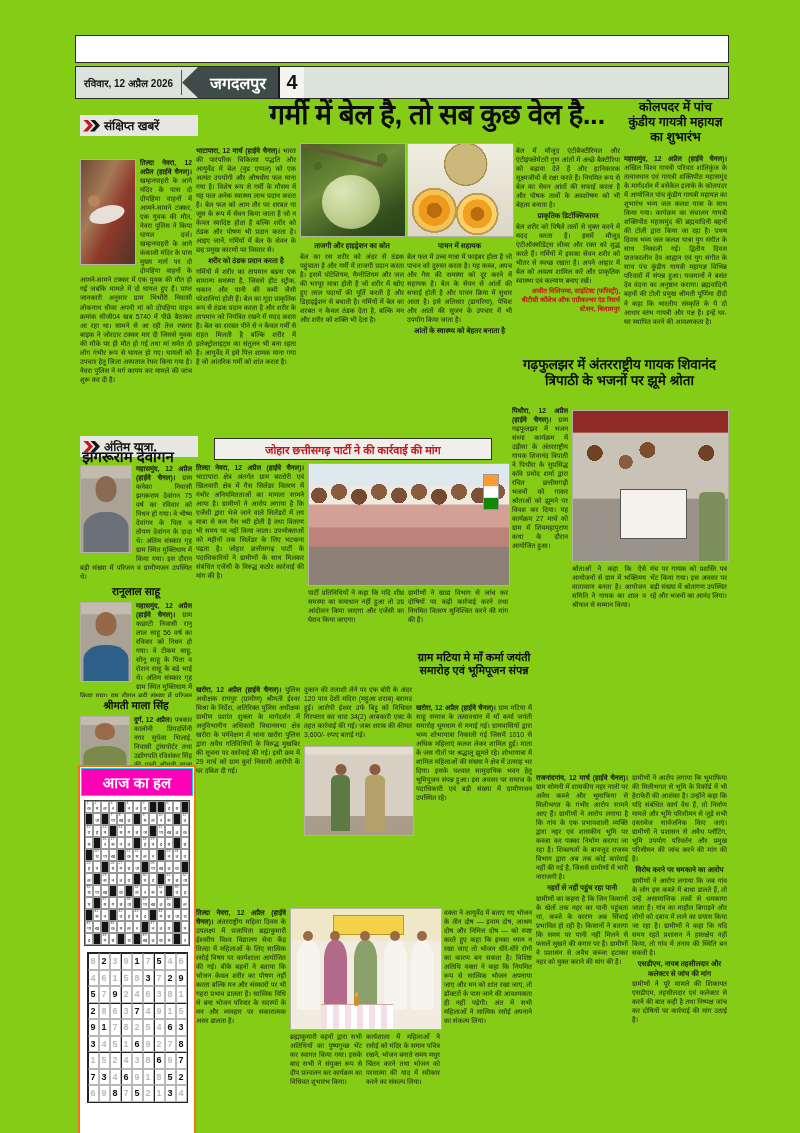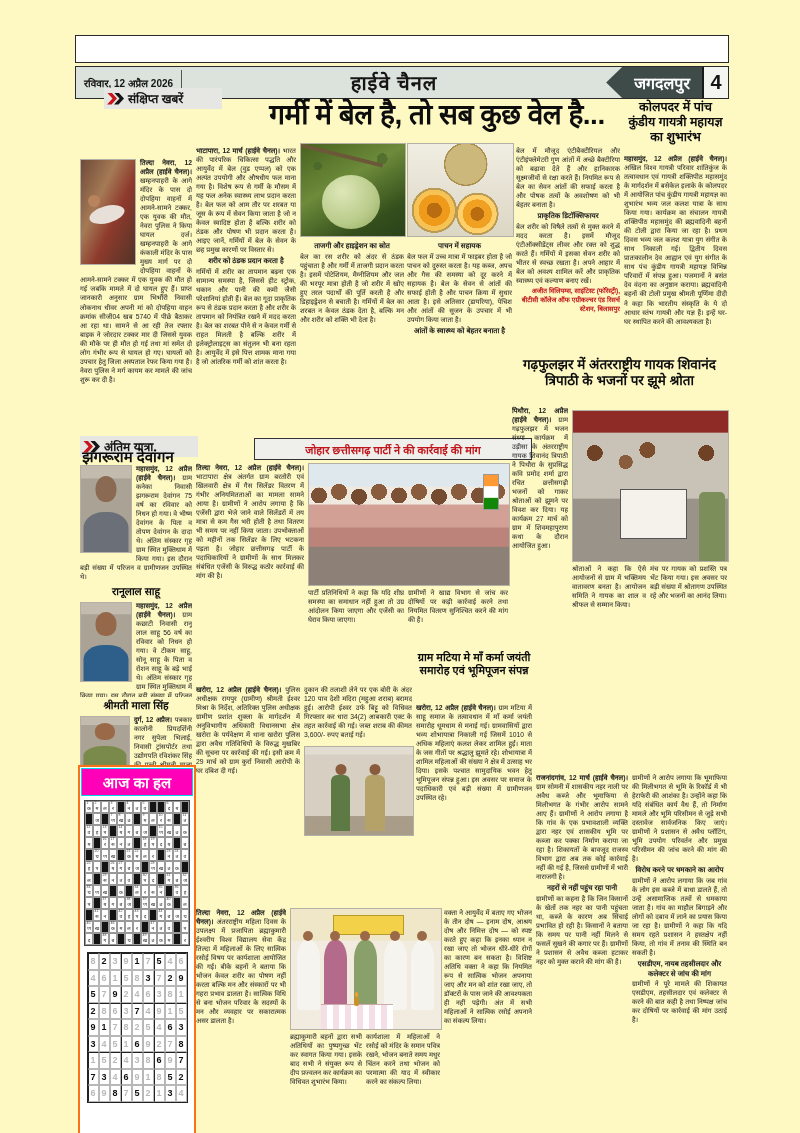--- a/index.html
+++ b/index.html
@@ -1,16 +1,16 @@
 <!DOCTYPE html>
 <html><head>
 <meta charset="utf-8">
 <style>
   html,body{margin:0;padding:0;background:#ffffff;}
-  #paper{position:relative;width:800px;height:1133px;background:#fef9c3;overflow:hidden;
+  #paper{position:relative;width:800px;height:1133px;background:#84cc16;overflow:hidden;
          font-family:"Liberation Sans","DejaVu Sans",sans-serif;color:#151515;}
   
   .topstrip{position:absolute;left:75px;top:35px;width:652px;height:26px;background:#fff;border:1px solid #2a2a2a;}
   .masthead{position:absolute;left:75px;top:66px;width:652px;height:31px;background:#dce3dc;border:1px solid #2a2a2a;
             display:flex;align-items:stretch;}
   .mh-date{display:flex;align-items:center;padding:0 8px;font-size:10px;font-weight:bold;white-space:nowrap;}
   .mh-sep{width:1px;background:#555;margin:3px 0;}
   .mh-title{flex:1;display:flex;align-items:center;justify-content:center;font-size:20px;font-weight:bold;letter-spacing:1px;}
   .mh-arrow{width:16px;background:#3e4b49;clip-path:polygon(100% 0,100% 100%,0 50%);}
   .mh-city{background:#3e4b49;color:#fff;display:flex;align-items:center;padding:0 12px;font-size:16px;font-weight:bold;}
@@ -103,27 +103,26 @@
 </style>
 </head>
 <body>
 
 <div id="paper">
 
   <div class="topstrip"></div>
   <div class="masthead">
     <span class="mh-date">रविवार, 12 अप्रैल 2026</span>
     <span class="mh-sep"></span>
-    <span class="mh-title">हाईवे चैनल</span>
     <span class="mh-arrow"></span>
     <span class="mh-city">जगदलपुर</span>
     <span class="mh-page">4</span>
   </div>
 
-  <div class="sec-head" style="left:80px;top:88px;width:112px;margin-left:24px;">
+  <div class="sec-head" style="left:80px;top:115px;width:112px;">
     <span class="chev">
         <i class="c1"></i>
         <i class="c2"></i>
       </span>
     <span>संक्षिप्त खबरें</span>
   </div>
   <div class="bt" style="left:80px;top:158px;width:112px;height:262px;">
     <i class="phf" id="ph-accident"></i>
     <b class="dl">तिल्दा नेवरा, 12 अप्रैल (हाईवे चैनल)।</b>
     <span>खम्हनपाहरी के आगे मंदिर के पास दो दोपहिया वाहनों में आमने-सामने टक्कर, एक युवक की मौत, नेवरा पुलिस ने किया घायल दर्ज। खम्हनपाहरी के आगे कंकाली मंदिर के पास मुख्य मार्ग पर दो दोपहिया वाहनों के आमने-सामने टक्कर में एक युवक की मौत हो गई जबकि मामले में दो घायल हुए हैं। प्राप्त जानकारी अनुसार ग्राम भिर्भौरी निवासी लोकनाथ धीवर अपनी मां को दोपहिया वाहन क्रमांक सीजी04 खब 5740 में पीछे बैठाकर आ रहा था। सामने से आ रही तेज रफ्तार बाइक ने जोरदार टक्कर मार दी जिससे युवक की मौके पर ही मौत हो गई तथा मां समेत दो लोग गंभीर रूप से घायल हो गए। घायलों को उपचार हेतु जिला अस्पताल रेफर किया गया है। नेवरा पुलिस ने मर्ग कायम कर मामले की जांच शुरू कर दी है।</span>
@@ -153,21 +152,21 @@
     <span>बेल शरीर को विषैले तत्वों से मुक्त करने में मदद करता है। इसमें मौजूद एंटीऑक्सीडेंट्स लीवर और रक्त को शुद्ध करते हैं। गर्मियों में इसका सेवन शरीर को भीतर से स्वच्छ रखता है। अपने आहार में बेल को अवश्य शामिल करें और प्राकृतिक स्वास्थ्य एवं कल्याण बनाए रखें।</span>
     <span class="credit">अजीत विलियम्स, साइंटिस्ट (फॉरेस्ट्री), बीटीसी कॉलेज ऑफ एग्रीकल्चर एंड रिसर्च स्टेशन, बिलासपुर</span>
   </div>
 
   <div class="hl" style="left:624px;top:100px;width:103px;font-size:12.5px;">कोलपदर में पांच कुंडीय गायत्री महायज्ञ का शुभारंभ</div>
   <div class="bt" style="left:624px;top:154px;width:103px;height:198px;">
     <b class="dl">महासमुंद, 12 अप्रैल (हाईवे चैनल)।</b>
     <span>अखिल विश्व गायत्री परिवार शांतिकुंज के तत्वावधान एवं गायत्री शक्तिपीठ महासमुंद के मार्गदर्शन में बसेकेल इलाके के कोलपदर में आयोजित पांच कुंडीय गायत्री महायज्ञ का शुभारंभ भव्य जल कलश यात्रा के साथ किया गया। कार्यक्रम का संचालन गायत्री शक्तिपीठ महासमुंद की ब्रह्मवादिनी बहनों की टोली द्वारा किया जा रहा है। प्रथम दिवस भव्य जल कलश यात्रा युग संगीत के साथ निकाली गई। द्वितीय दिवस प्रातःकालीन देव आह्वान एवं युग संगीत के साथ पंच कुंडीय गायत्री महायज्ञ विभिन्न परिवारों में संपन्न हुआ। यजमानों ने बसंत देव वंदना का अनुष्ठान कराया। ब्रह्मवादिनी बहनों की टोली प्रमुख श्रीमती पूर्णिमा दीदी ने कहा कि भारतीय संस्कृति के ये दो आधार स्तंभ गायत्री और यज्ञ हैं। इन्हें घर-घर स्थापित करने की आवश्यकता है।</span>
   </div>
 
-  <div class="subbox" style="left:214px;top:438px;width:276px;height:20px;margin-left:40px;">जोहार छत्तीसगढ़ पार्टी ने की कार्रवाई की मांग</div>
+  <div class="subbox" style="left:214px;top:438px;width:276px;height:20px;">जोहार छत्तीसगढ़ पार्टी ने की कार्रवाई की मांग</div>
   <div class="bt" style="left:196px;top:463px;width:108px;height:187px;">
     <b class="dl">तिल्दा नेवरा, 12 अप्रैल (हाईवे चैनल)।</b>
     <span>भाटापारा क्षेत्र अंतर्गत ग्राम बरतोरी एवं खिलवारी क्षेत्र में गैस सिलेंडर वितरण में गंभीर अनियमितताओं का मामला सामने आया है। ग्रामीणों ने आरोप लगाया है कि एजेंसी द्वारा भेजे जाने वाले सिलेंडरों में तय मात्रा से कम गैस भरी होती है तथा वितरण भी समय पर नहीं किया जाता। उपभोक्ताओं को महीनों तक सिलेंडर के लिए भटकना पड़ता है। जोहार छत्तीसगढ़ पार्टी के पदाधिकारियों ने ग्रामीणों के साथ मिलकर संबंधित एजेंसी के विरुद्ध कठोर कार्रवाई की मांग की है।</span>
   </div>
   <div class="ph" id="ph-gas" style="left:308px;top:463px;width:200px;height:121px;">
     <span class="flag"></span>
   </div>
   <div class="bt" style="left:308px;top:588px;width:96px;height:62px;">
     <span>पार्टी प्रतिनिधियों ने कहा कि यदि शीघ्र समस्या का समाधान नहीं हुआ तो उग्र आंदोलन किया जाएगा और एजेंसी का घेराव किया जाएगा।</span>
   </div>

